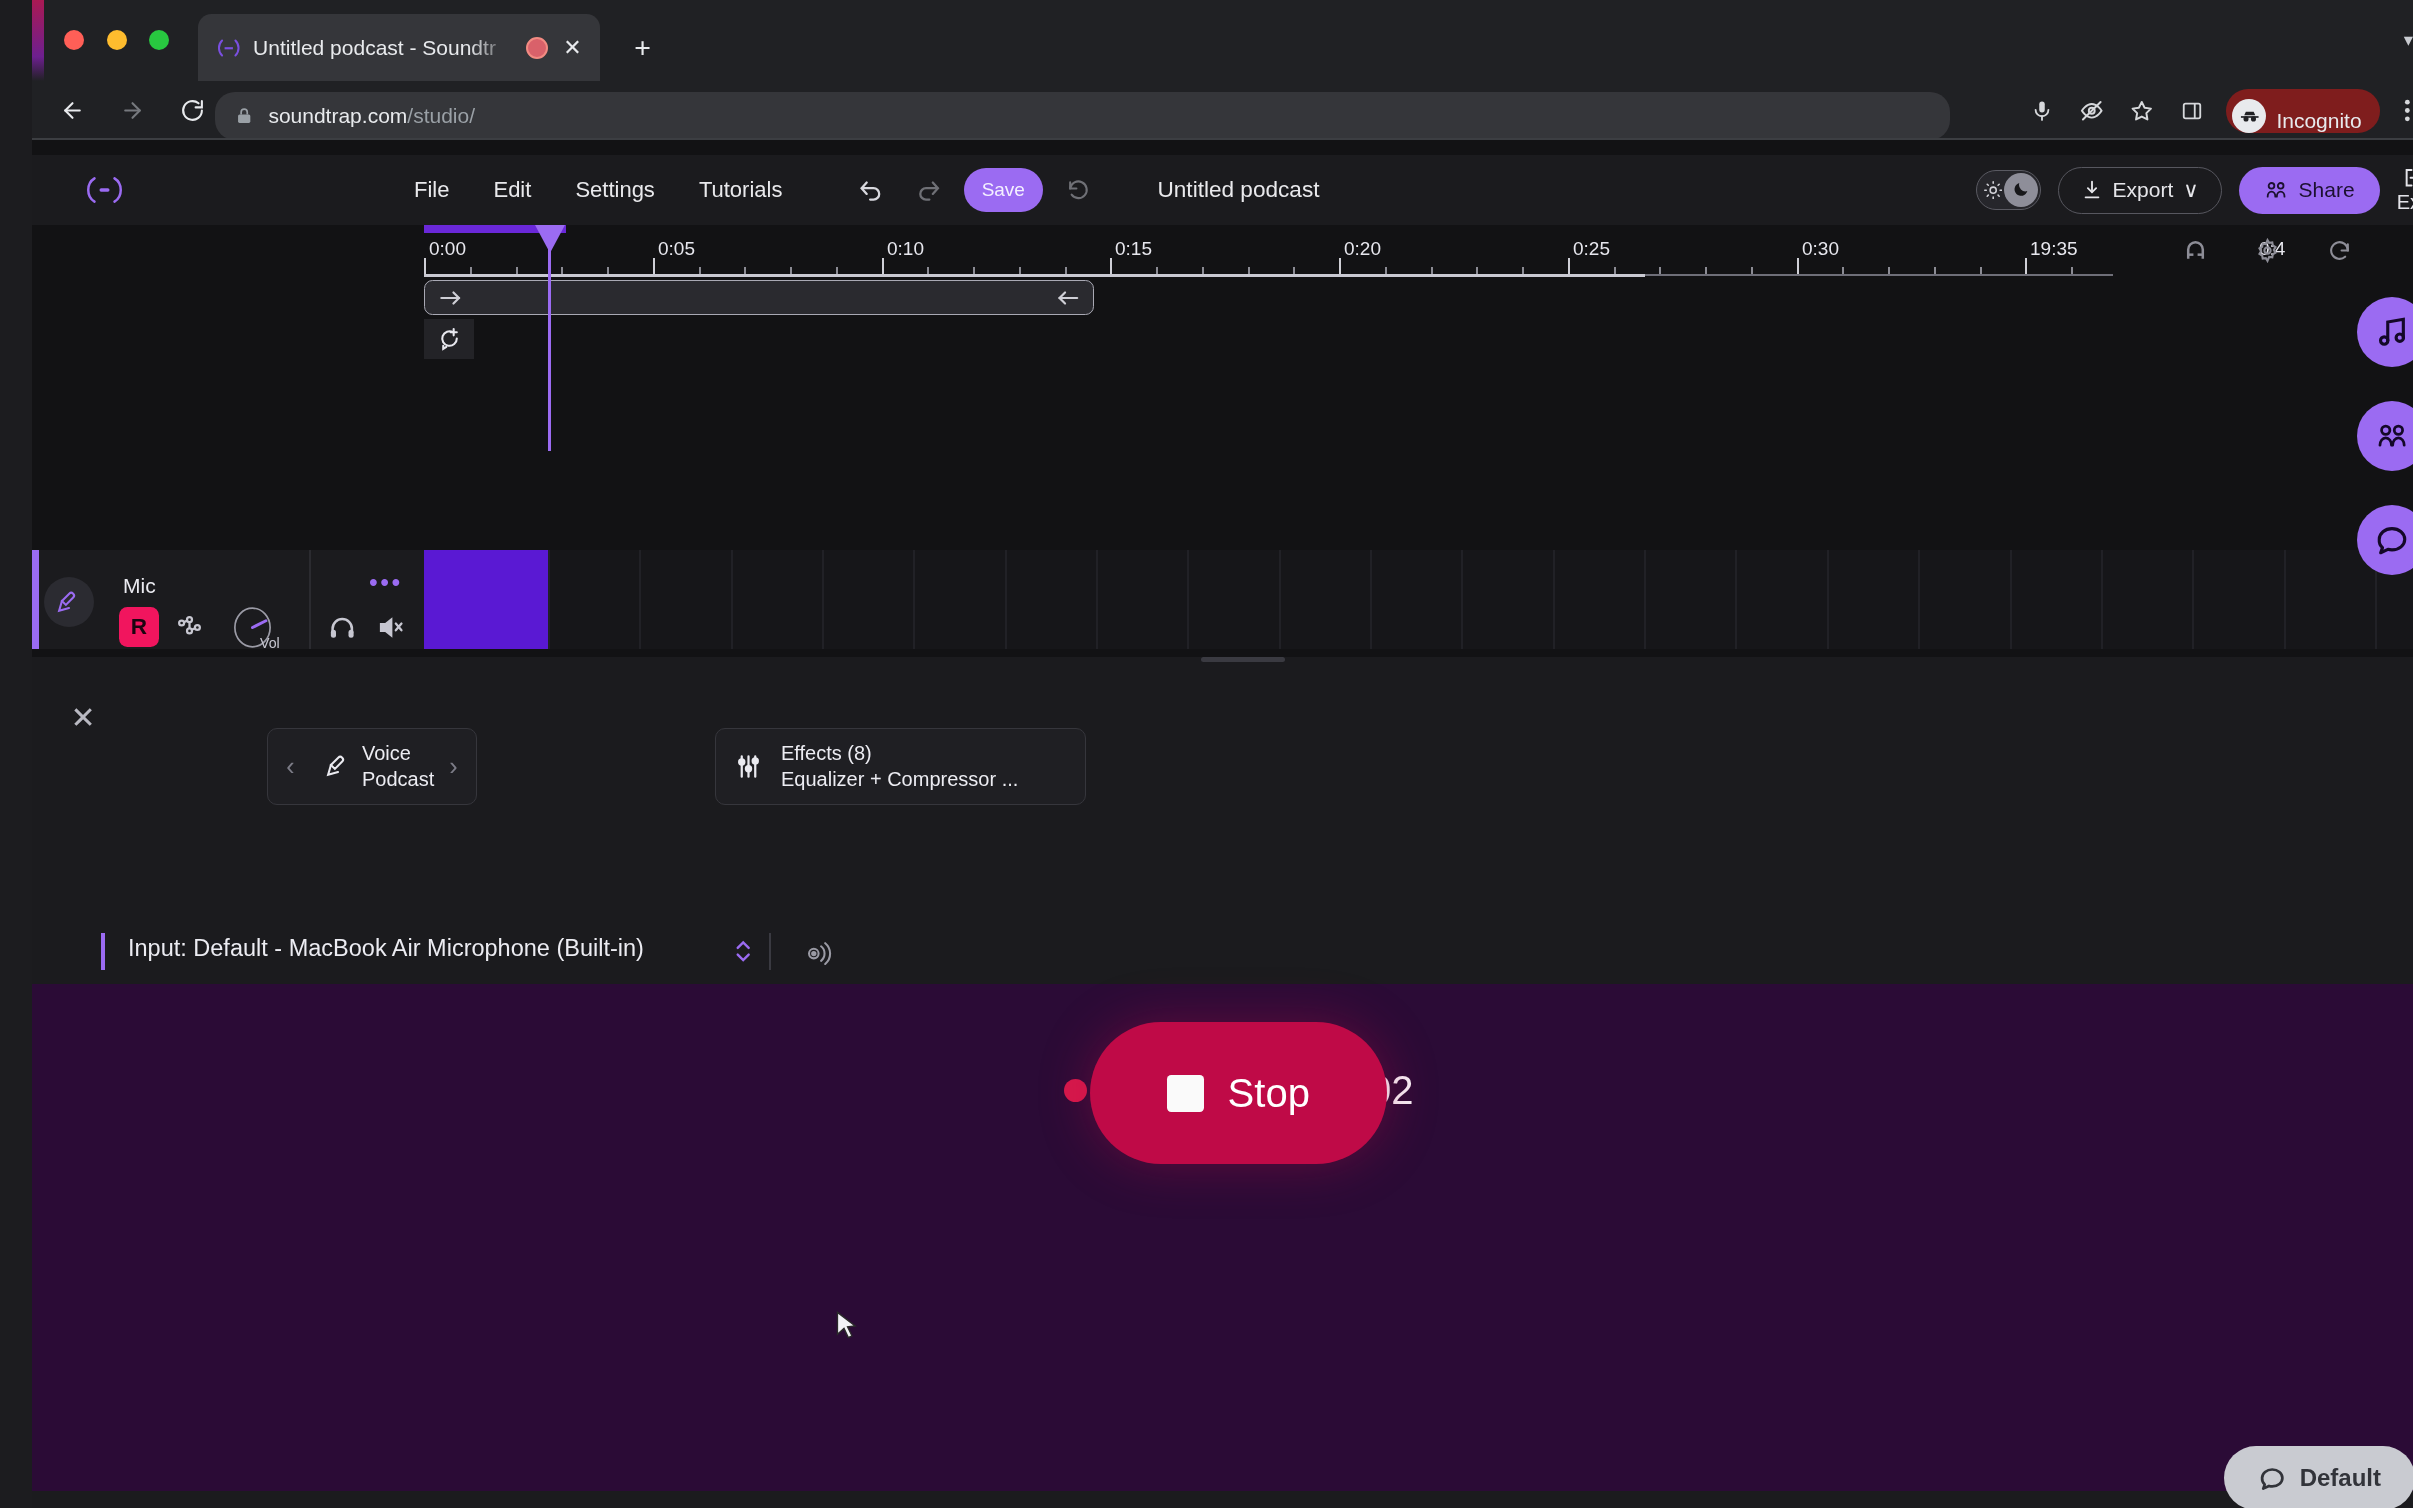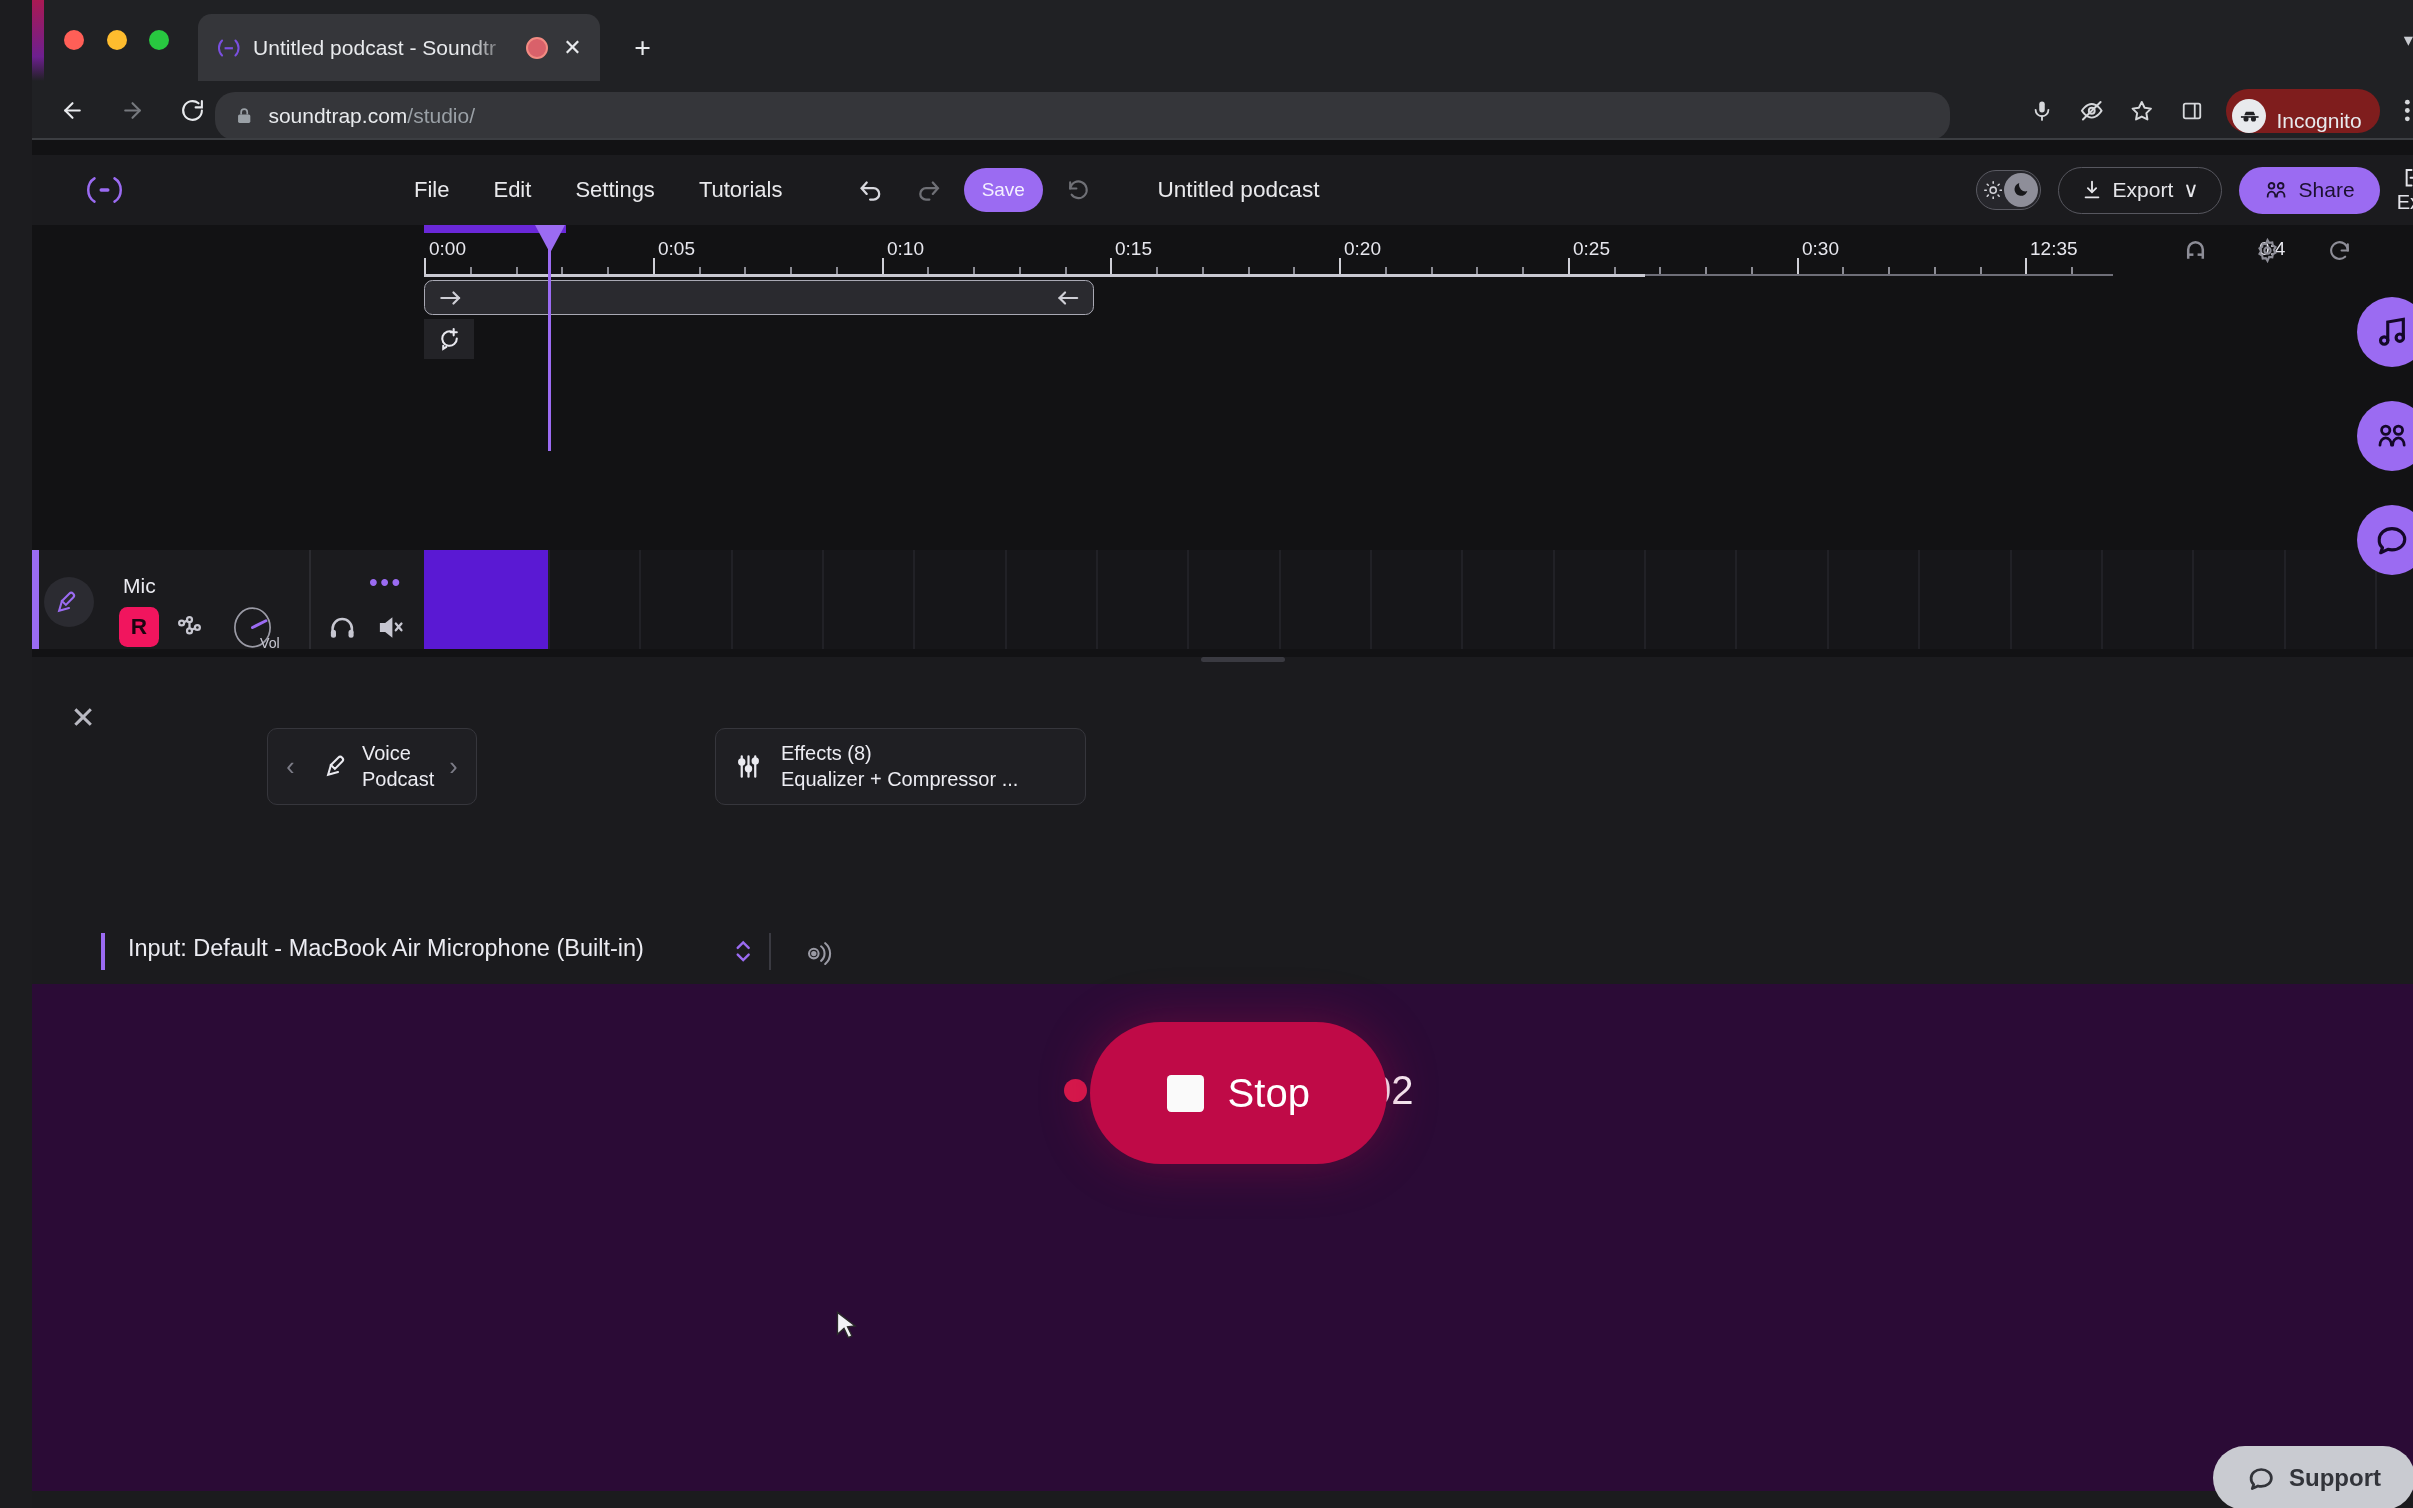--- a/index.html
+++ b/index.html
@@ -476,21 +476,21 @@
             <div class="tick-minor" style="left: 1556px;"></div>
             <div class="tick-major" style="left: 1601px;"></div>
             <div class="tick-minor" style="left: 1647px;"></div>
             <div class="tick-label" style="left: 5px;">0:00</div>
             <div class="tick-label" style="left: 234px;">0:05</div>
             <div class="tick-label" style="left: 463px;">0:10</div>
             <div class="tick-label" style="left: 691px;">0:15</div>
             <div class="tick-label" style="left: 920px;">0:20</div>
             <div class="tick-label" style="left: 1149px;">0:25</div>
             <div class="tick-label" style="left: 1378px;">0:30</div>
-            <div class="tick-label" style="left: 1606px;">12:35</div>
+            <div class="tick-label" style="left: 1606px;">19:35</div>
             <div class="tick-label" style="left: 1835px;">0:4</div>
           </div>
         <div class="ruler-baseline"></div>
         <div class="ruler-baseline2"></div>
         <div class="playhead-tri"></div>
       </div>
       <div class="playhead-line"></div>
 
       <div class="ruler-right-icons">
         <div class="ruler-icon">
@@ -768,18 +768,18 @@
           </svg>
       </div>
     </div>
 
     <div class="support-btn" style="top:1291px;">
       <span>
         <svg width="28.5" height="27" viewBox="0 0 24 24" fill="none" stroke="currentColor" stroke-width="2.4" stroke-linejoin="round">
             <path d="M21 11.5c0 4.2-4 7.5-9 7.5-1 0-2-.1-2.9-.4L4 21l1.3-3.6A7.2 7.2 0 0 1 3 11.5C3 7.3 7 4 12 4s9 3.3 9 7.5z"></path>
           </svg>
       </span>
-      <span>Support</span>
+      <span>Default</span>
     </div>
 
   </div>
 </div>
 
 
 </body></html>

